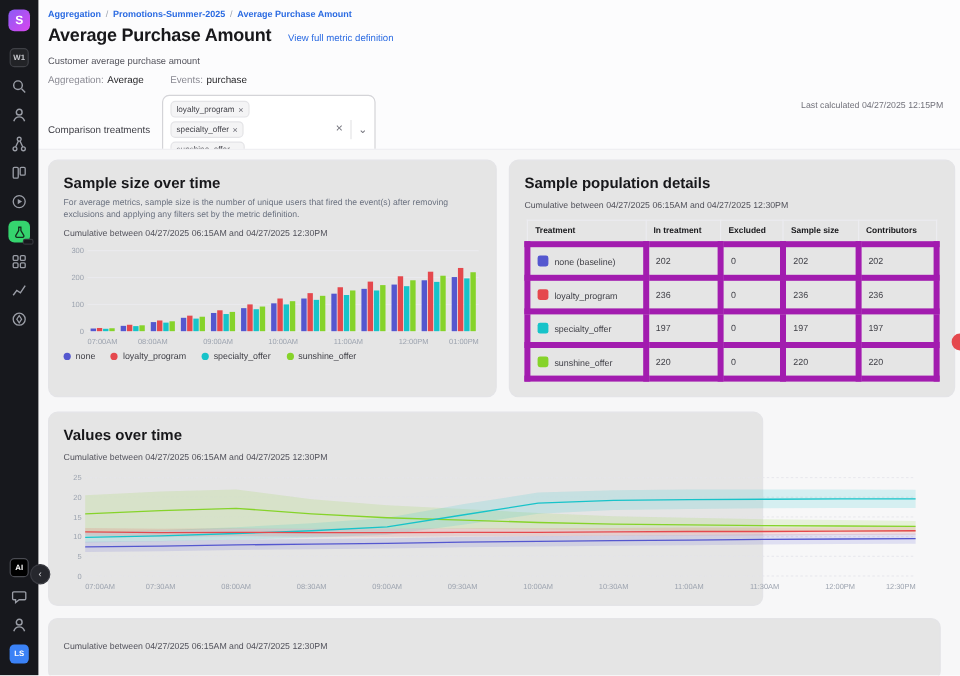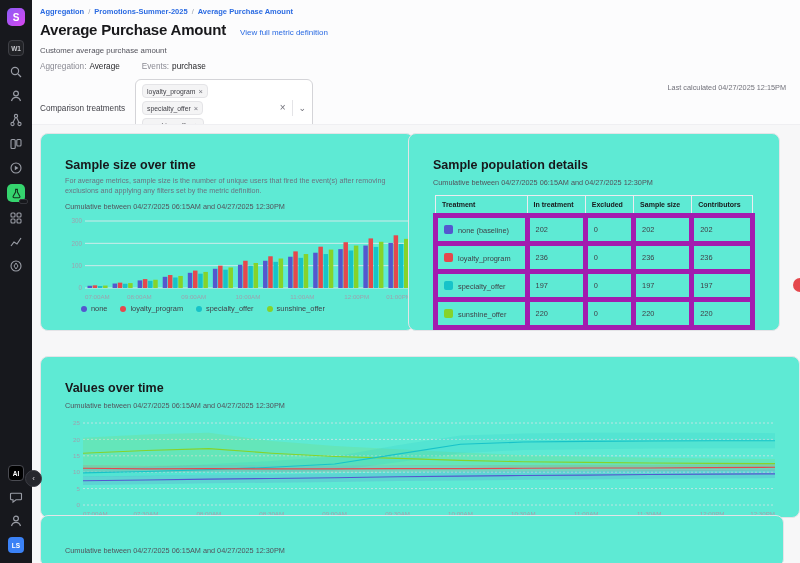--- a/index.html
+++ b/index.html
@@ -39,32 +39,32 @@
   .chip{display:flex;align-items:center;gap:3px;background:#f4f4f5;border:1px solid #e4e4e7;border-radius:4px;padding:1.5px 4px;font-size:6.8px;color:#3f3f46}
   .chip .x{color:#71717a;cursor:pointer;font-size:7.5px}
   .sel-controls{margin-left:auto;display:flex;align-items:center;gap:6px}
   .clear-x{font-size:10px;color:#71717a;cursor:pointer;line-height:1}
   .sel-div{width:1px;height:16px;background:#e4e4e7}
   .chev{font-size:9px;color:#71717a;cursor:pointer;line-height:1}
   .last-calc{position:absolute;right:14px;top:83px;font-size:7.3px;color:#71717a}
 
   
   .content{position:absolute;left:0;right:0;top:124px;bottom:0;background:#f7f7f8;border-top:1px solid #efeff2}
-  .card{position:absolute;background:#5eead4;border:1px solid #e4e4e7;border-radius:8px;padding:24px}
+  .card{position:absolute;background:#e5e5e5;border:1px solid #e4e4e7;border-radius:8px;padding:12px}
   .card h2{font-size:12.5px;font-weight:700;color:#18181b}
   .desc{font-size:7.2px;color:#6b7280;line-height:1.4;margin-top:4px;max-width:342px}
   .cum{font-size:7.3px;color:#52525b;margin-top:6px}
   .card1{left:8px;top:8px;width:374px;height:198px}
-  .card2{left:376px;top:8px;width:372px;height:198px}
-  .card3{left:8px;top:231px;width:760px;height:162px}
+  .card2{left:392px;top:8px;width:372px;height:198px}
+  .card3{left:8px;top:218px;width:596px;height:162px}
   .card4{left:8px;top:390px;width:744px;height:52px}
   .chart{position:relative}
   #bar-chart{width:348px;height:84px;margin-top:6px}
   #line-chart{width:718px;height:100px;margin-top:8px}
-  .legend{display:flex;gap:13px;align-items:center;margin-top:3px;margin-left:16px}
+  .legend{display:flex;gap:13px;align-items:center;margin-top:3px;}
   .legend .li{display:flex;align-items:center;gap:4px;font-size:7.4px;color:#3f3f46}
   .legend .dot{width:6px;height:6px;border-radius:50%;display:inline-block}
 
   table{margin-top:8px;width:100%;border-collapse:collapse;font-size:7.4px;border:1px solid #ececf0}
   th{font-size:7px;font-weight:700;color:#18181b;text-align:left;padding:5px 6px;border:1px solid #ececf0;white-space:nowrap}
   td{padding:6.5px 6px;border:5px solid #a21caf;color:#3f3f46}
   td.treat{max-width:96px;white-space:nowrap;overflow:hidden}
   .sw{display:inline-block;width:9px;height:9px;border-radius:2px;margin-right:5px;vertical-align:-1px}
 
   .red-notch{position:absolute;right:-7px;top:278px;width:14px;height:14px;border-radius:50%;background:#e5484d;z-index:9;cursor:pointer}

